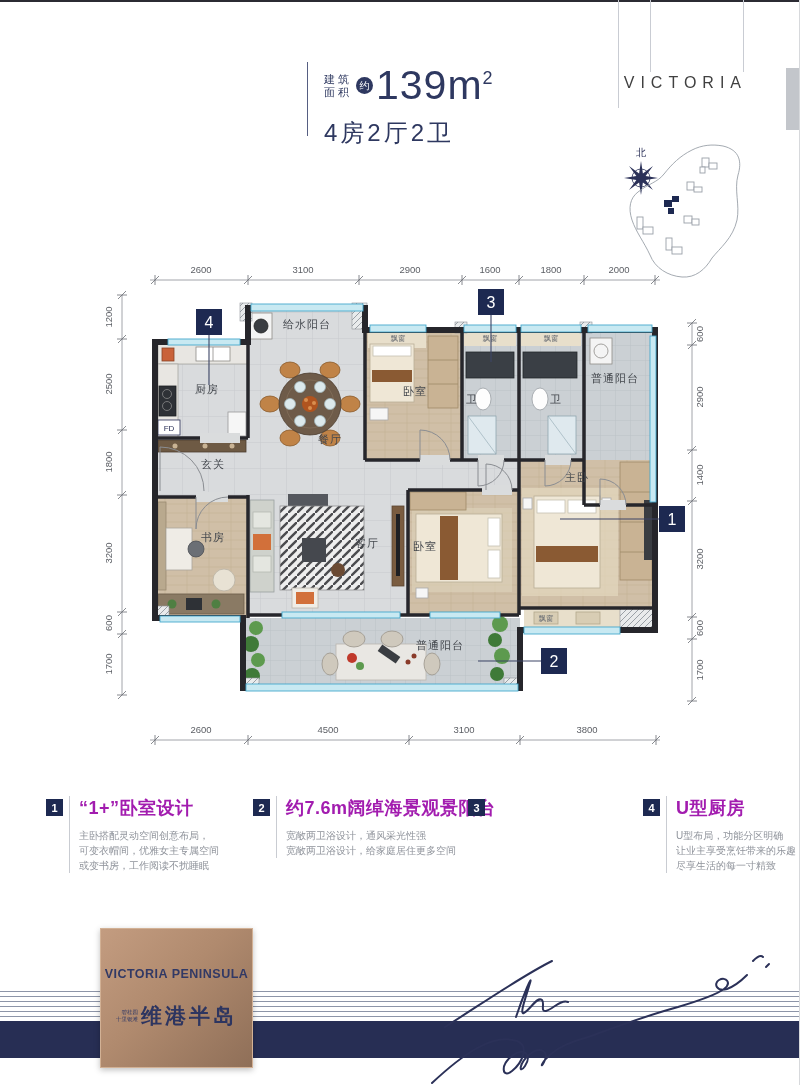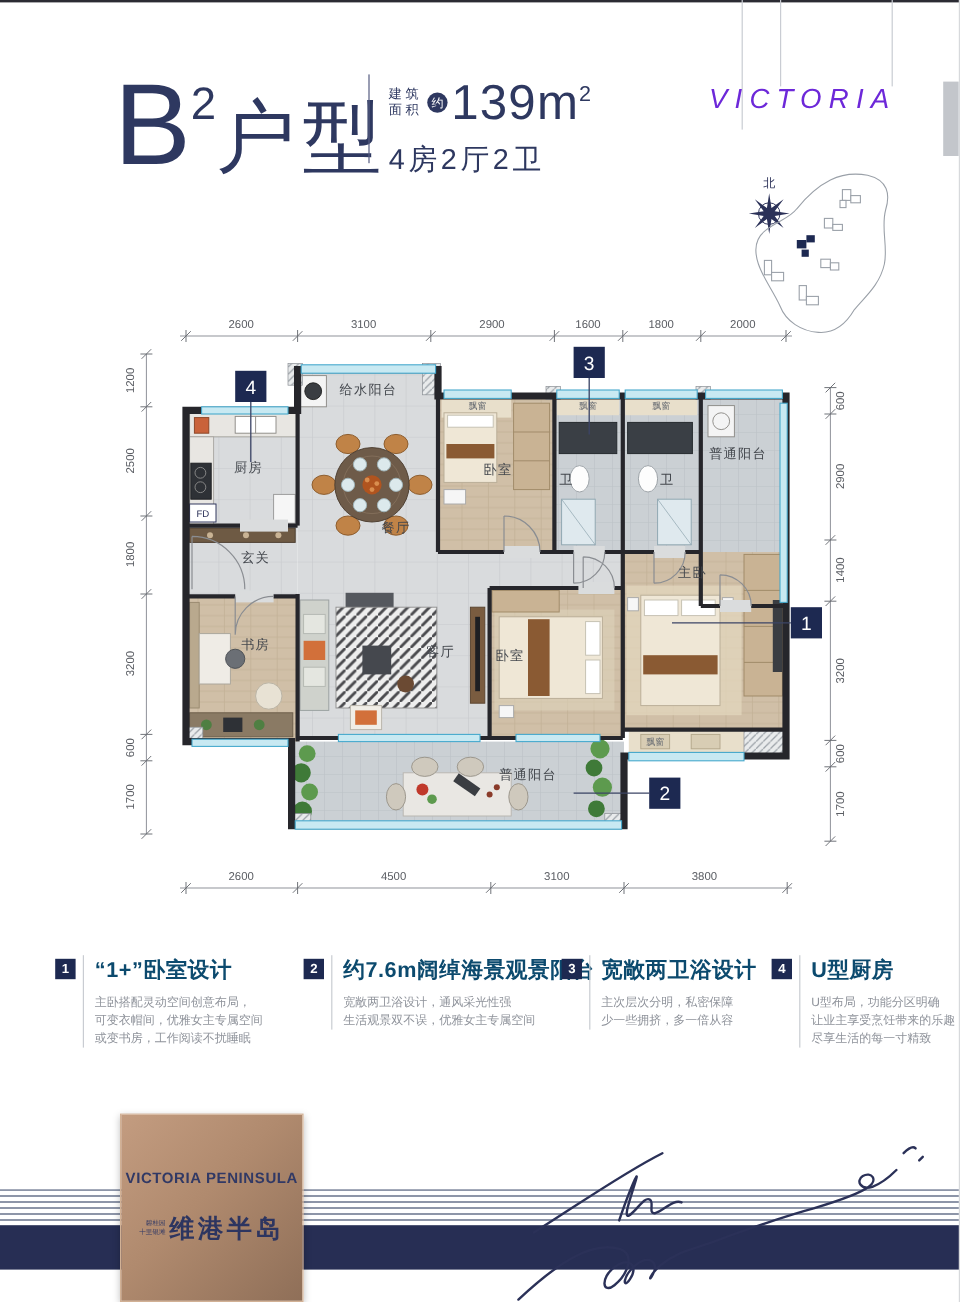--- a/index.html
+++ b/index.html
@@ -17,36 +17,36 @@
   .title-hx { font-size:66px; letter-spacing:6px; font-weight:400; }
   .title-divider { position:absolute; left:307px; top:62px; width:1px; height:74px; background:#565e82; }
   .area-block { position:absolute; left:324px; top:62px; color:#2e3860; }
   .area-row { display:flex; align-items:center; }
   .area-labels { font-size:11px; line-height:13px; letter-spacing:3px; margin-right:4px; }
   .approx-circle { width:17px; height:17px; border-radius:50%; background:#2e3860; color:#fff;
                    font-size:10px; display:flex; align-items:center; justify-content:center; margin-right:3px; }
   .area-value { font-size:41px; font-weight:400; letter-spacing:1px; }
   .area-value sup { font-size:18px; }
   .rooms-summary { font-size:24px; letter-spacing:3px; margin-top:8px; }
-  .brand-top { position:absolute; right:52px; top:66px; text-align:right; color:#6d28d9;
-               font-size:23px; letter-spacing:6px; font-weight:400; line-height:33px; white-space:nowrap;font-style:italic; }
+  .brand-top { position:absolute; right:52px; top:66px; text-align:right; color:#404040;
+               font-size:16px; letter-spacing:6px; font-weight:400; line-height:33px; white-space:nowrap; }
 
   
   .feat { position:absolute; display:flex; }
   .feat-num { width:17px; height:17px; background:#1d2951; color:#fff; font-size:11px; font-weight:bold;
               display:flex; align-items:center; justify-content:center; margin-right:6px; margin-top:3px; flex:none; }
   .feat-body { border-left:1px solid #c9ccd2; padding-left:9px; }
-  .feat-title { font-size:18px; color:#0c4a6e; font-weight:600; letter-spacing:0.5px; margin-bottom:8px; white-space:nowrap; }
+  .feat-title { font-size:18px; color:#a21caf; font-weight:600; letter-spacing:0.5px; margin-bottom:8px; white-space:nowrap; }
   .feat-desc { font-size:10px; color:#8f939b; line-height:15px; white-space:nowrap; }
 
   
   .stripes { position:absolute; left:0; top:991px; width:800px; height:29px;
              background:repeating-linear-gradient(180deg,#8d95a8 0 1.5px, transparent 1.5px 5px); }
   .navybar { position:absolute; left:0; top:1021px; width:800px; height:37px; background:#272e54; }
-  .logo-box { position:absolute; left:100px; top:928px; width:153px; height:157px;
+  .logo-box { position:absolute; left:100px; top:928px; width:153px; height:140px;
               background:linear-gradient(135deg,#c39c80 0%, #b08a6e 45%, #8f6f58 100%);
               border:1px solid #d2b195; box-shadow:0 2px 6px rgba(0,0,0,.25);
               display:flex; flex-direction:column; align-items:center; justify-content:center; }
   .logo-en { font-size:12.5px; color:#313965; letter-spacing:0.5px; font-weight:600; margin-bottom:9px; white-space:nowrap; }
   .logo-row { display:flex; align-items:center;margin-top:12px; }
   .logo-sub { font-size:5.5px; color:#313965; line-height:7px; margin-right:3px; text-align:right; }
   .logo-cn { font-size:21px; font-weight:bold; color:#2d3560; letter-spacing:3px; white-space:nowrap; }
   .sig { position:absolute; left:420px; top:915px; }
 
   svg text { font-family:"Liberation Sans", sans-serif; }
@@ -57,23 +57,20 @@
 </head>
 <body>
 
 <div class="page">
   <div class="topline"></div>
   <div class="guide" style="left:618px;height:108px;"></div>
   <div class="guide" style="left:650px;height:72px;"></div>
   <div class="guide" style="left:743px;height:72px;"></div>
   <div class="edge-tab"></div>
 
-  <div class="title-block">
-    <span class="title-b">B</span><span class="title-sup">2</span><span class="title-hx">户型</span>
-  </div>
   <div class="title-divider"></div>
   <div class="area-block">
     <div class="area-row">
       <div class="area-labels">
         <div>建筑</div>
         <div>面积</div>
       </div>
       <div class="approx-circle">约</div>
       <div class="area-value"><span>139m</span><sup>2</sup></div>
     </div>
@@ -434,33 +431,26 @@
         <div>或变书房，工作阅读不扰睡眠</div>
       </div>
     </div>
   </div>
   <div class="feat" style="left:253px;top:796px;">
     <div class="feat-num">2</div>
     <div class="feat-body">
       <div class="feat-title">约7.6m阔绰海景观景阳台</div>
       <div class="feat-desc">
         <div>宽敞两卫浴设计，通风采光性强</div>
-        <div>生活观景双不误，优雅女主专属空间</div>
+        <div>宽敞两卫浴设计，给家庭居住更多空间</div>
       </div>
     </div>
   </div>
   <div class="feat" style="left:468px;top:796px;">
     <div class="feat-num">3</div>
-    <div class="feat-body">
-      <div class="feat-title">宽敞两卫浴设计</div>
-      <div class="feat-desc">
-        <div>主次层次分明，私密保障</div>
-        <div>少一些拥挤，多一倍从容</div>
-      </div>
-    </div>
   </div>
   <div class="feat" style="left:643px;top:796px;">
     <div class="feat-num">4</div>
     <div class="feat-body">
       <div class="feat-title">U型厨房</div>
       <div class="feat-desc">
         <div>U型布局，功能分区明确</div>
         <div>让业主享受烹饪带来的乐趣</div>
         <div>尽享生活的每一寸精致</div>
       </div>

